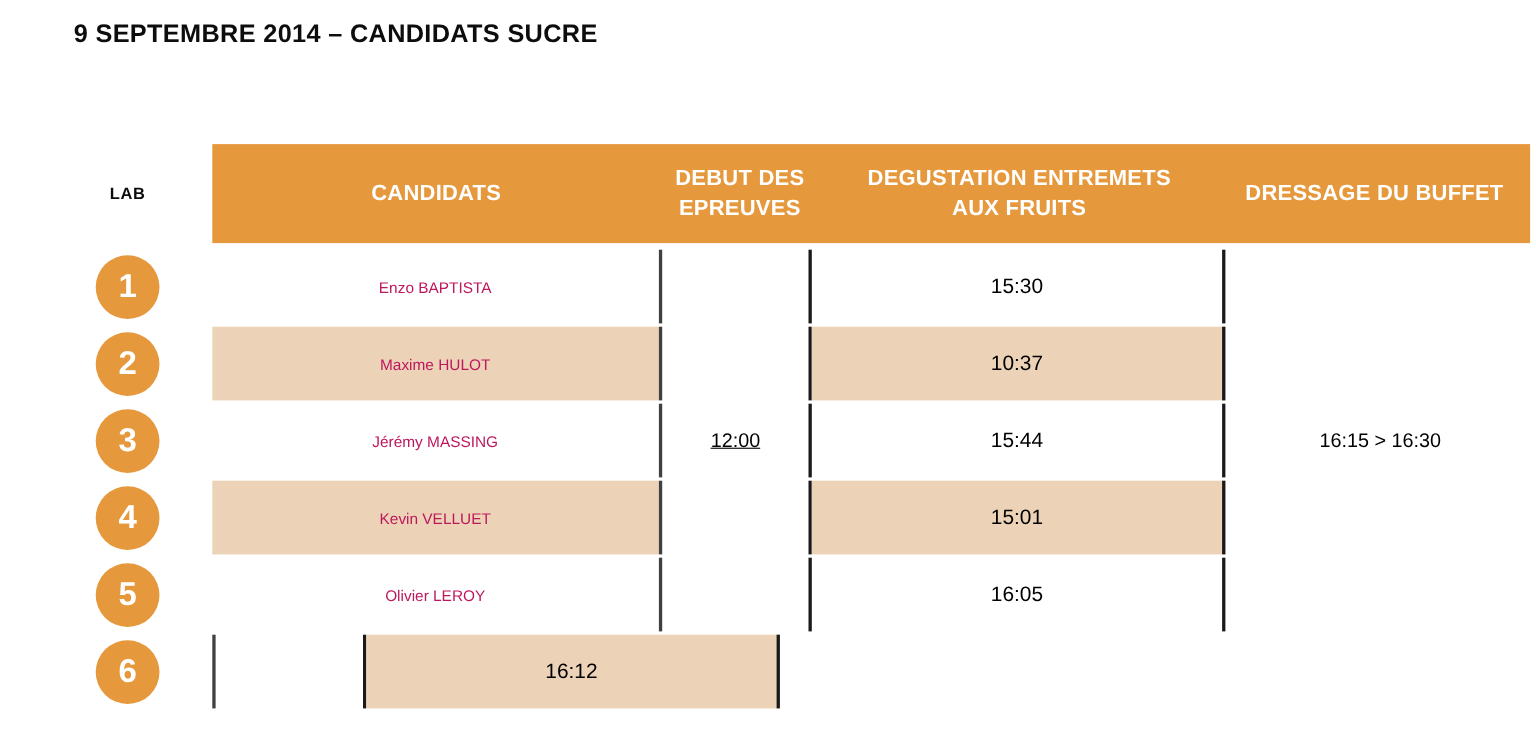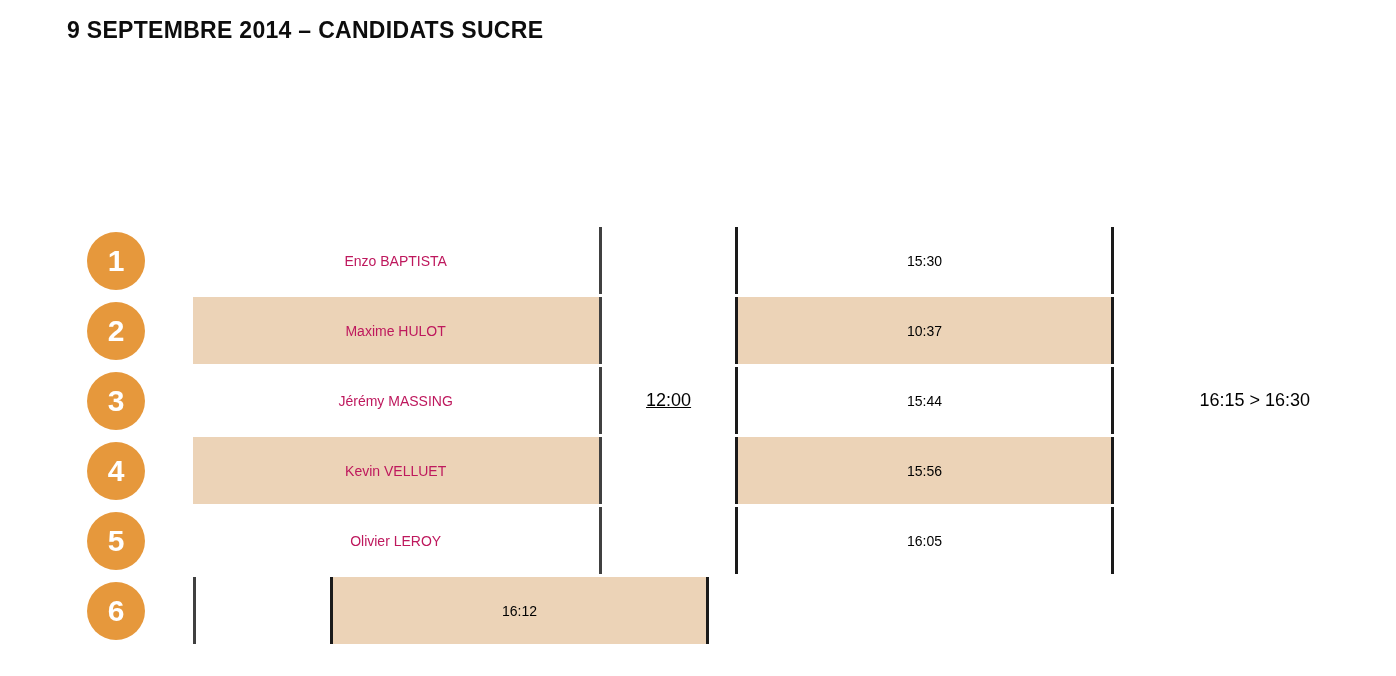--- a/index.html
+++ b/index.html
@@ -114,39 +114,52 @@
   .cell.debut {
     width: 140px;
     border-left: 3px solid #404040;
     border-right: 3px solid #1a1a1a;
     font-size: 18px;
     text-decoration: underline;
   }
   .cell.degust {
     width: 376px;
     border-right: 3px solid #1a1a1a;
-    font-size: 14px;
+    font-size: 19px;
     text-align: center;
   }
   .cell.dress {
     width: 283px;
     font-size: 18px;
   }
   .row.alt .cell.cand,
   .row.alt .cell.degust {
     background: #ECD3B7;
   }
 </style>
 </head>
 <body>
 
 <div class="page">
 
   <div class="title">9 SEPTEMBRE 2014 – CANDIDATS SUCRE</div>
 
+  <div class="header-row">
+    <div class="lab-head">
+      <div class="lab-head-inner">LAB</div>
+    </div>
+    <div class="orange-band">
+      <div class="hcell c-cand">CANDIDATS</div>
+      <div class="hcell c-debut">DEBUT DES
+EPREUVES</div>
+      <div class="hcell c-degust">DEGUSTATION ENTREMETS
+AUX FRUITS</div>
+      <div class="hcell c-dress">DRESSAGE DU BUFFET</div>
+    </div>
+  </div>
 
   <div class="rows">
 
     <div class="row">
       <div class="lab-cell">
         <div class="lab-circle">1</div>
       </div>
       <div class="cell cand">Enzo BAPTISTA</div>
       <div class="cell debut"></div>
       <div class="cell degust">15:30</div>
@@ -172,21 +185,21 @@
       <div class="cell degust">15:44</div>
       <div class="cell dress">16:15 &gt; 16:30</div>
     </div>
 
     <div class="row alt">
       <div class="lab-cell">
         <div class="lab-circle">4</div>
       </div>
       <div class="cell cand">Kevin VELLUET</div>
       <div class="cell debut"></div>
-      <div class="cell degust">15:56</div>
+      <div class="cell degust">15:01</div>
       <div class="cell dress"></div>
     </div>
 
     <div class="row">
       <div class="lab-cell">
         <div class="lab-circle">5</div>
       </div>
       <div class="cell cand">Olivier LEROY</div>
       <div class="cell debut"></div>
       <div class="cell degust">16:05</div>

